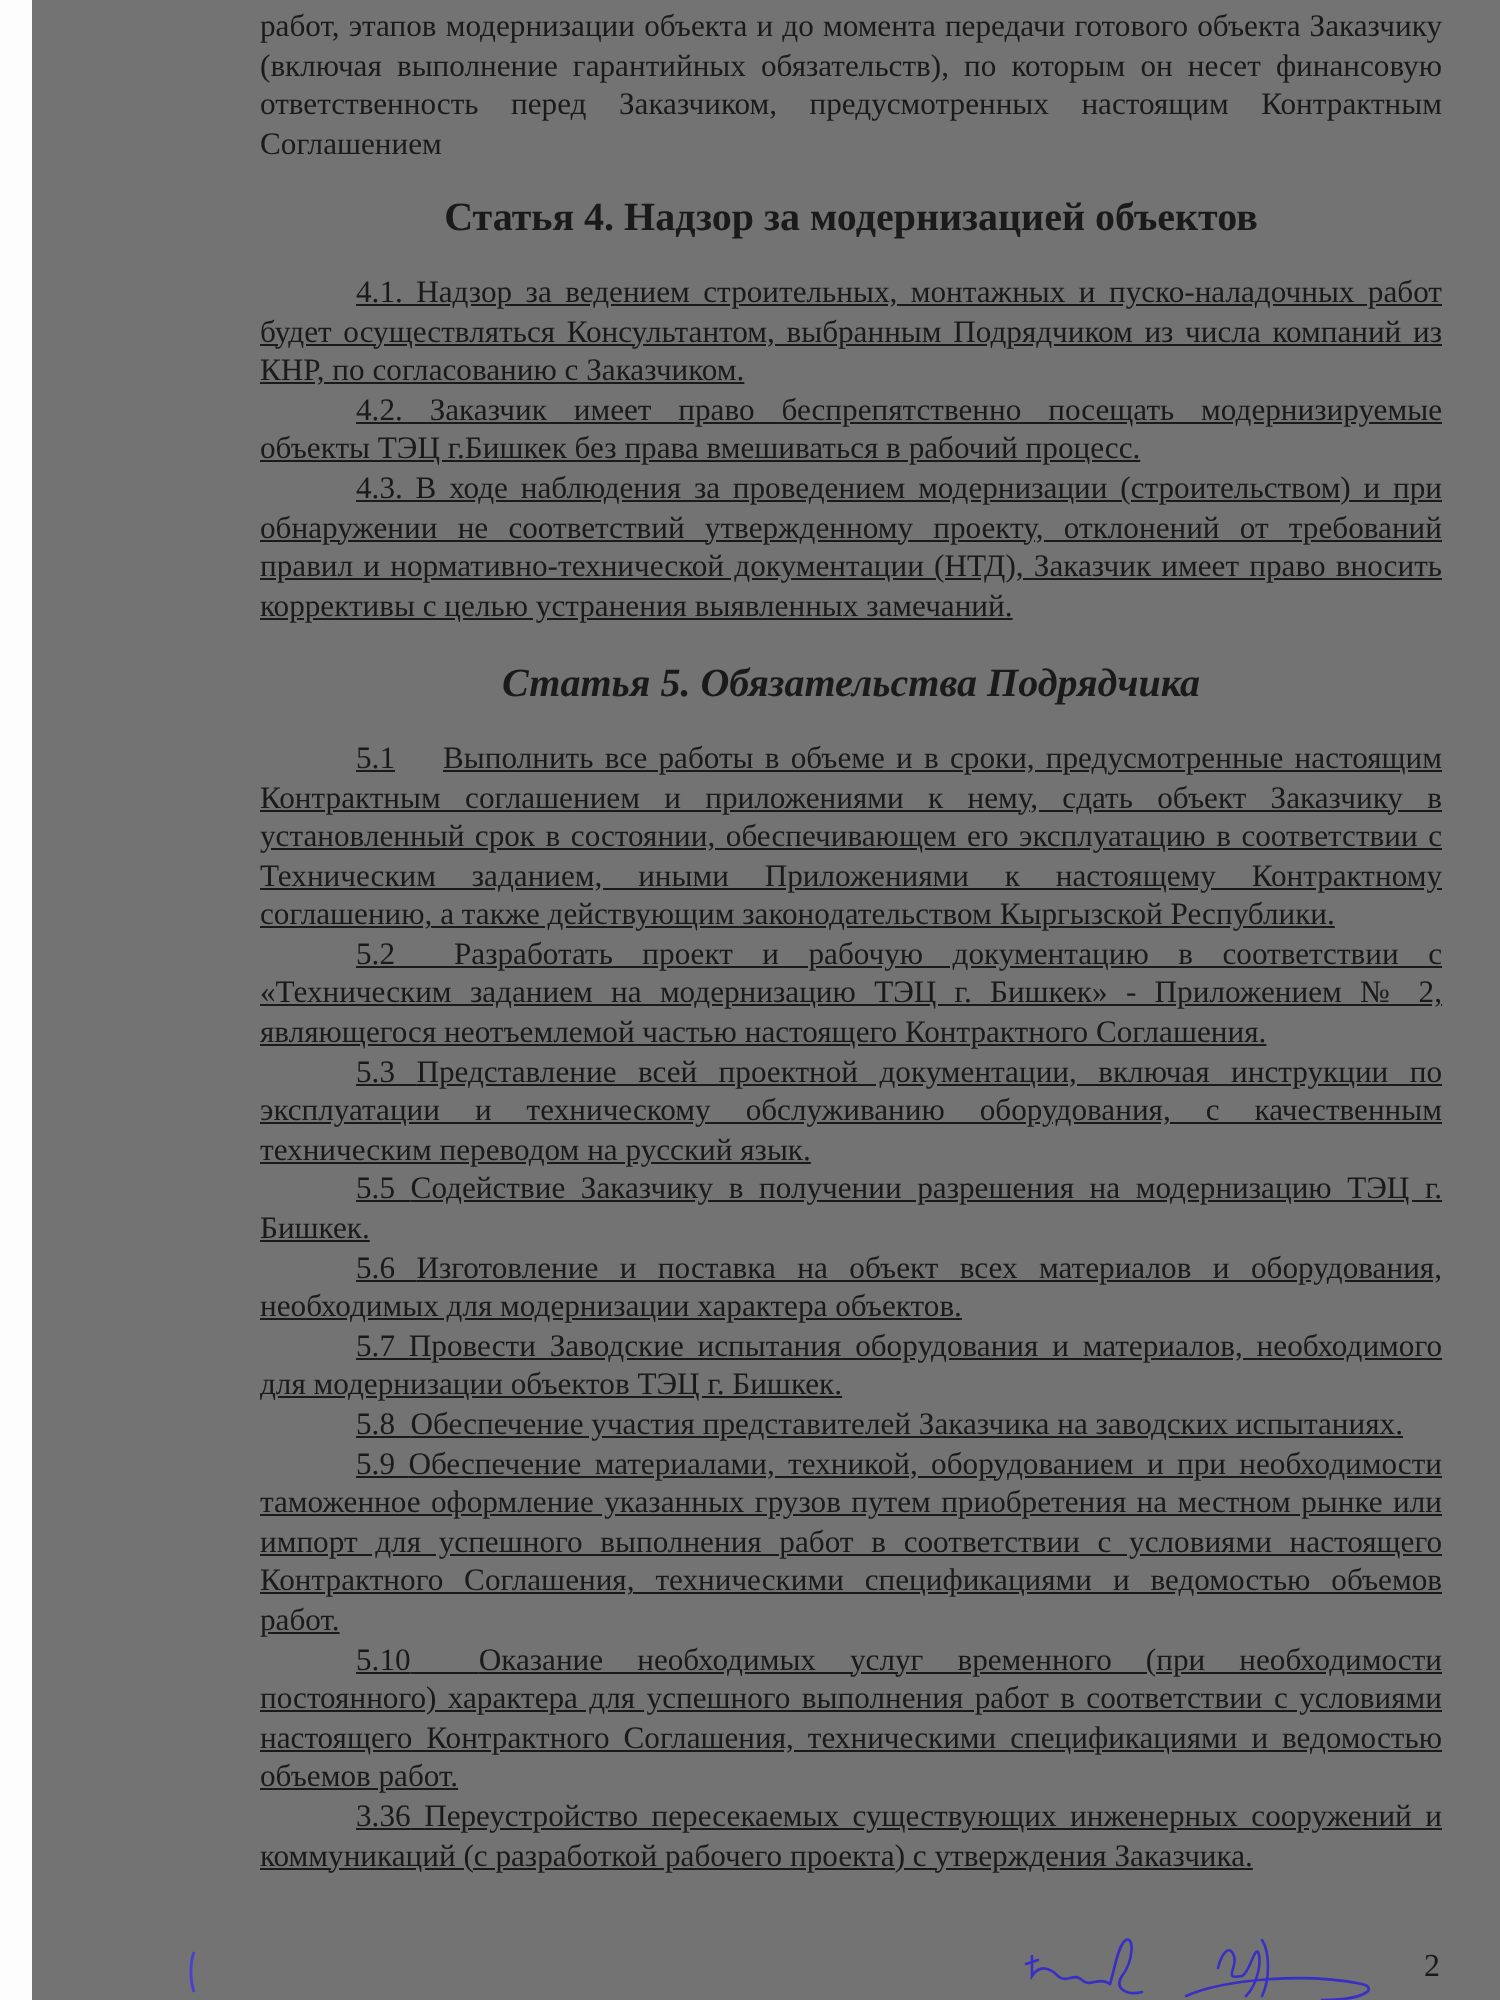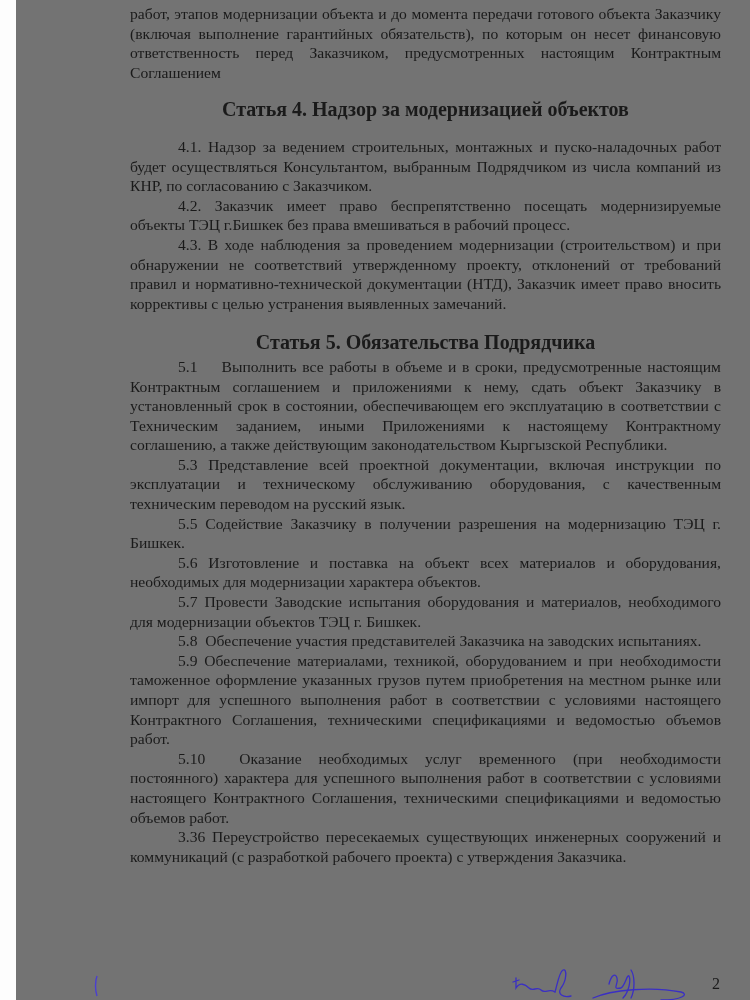--- a/index.html
+++ b/index.html
@@ -7,28 +7,28 @@
   .page {
     position: absolute; left: 16px; top: 0; width: 750px; height: 1000px;
     background: #737373;
     font-family: "Liberation Serif", "DejaVu Serif", serif;
     color: #1a1a1a;
     font-size: 15.6px;
     line-height: 19.6px;
   }
   .content { position: absolute; left: 114px; top: 4px; width: 591px; }
   p { margin: 0; text-align: justify; }
-  .para-indent { text-indent: 48px; }
+  .para-indent { text-indent: 48px; text-decoration: underline; }
   .first-block { margin-bottom: 0; }
   h2 {
     margin: 0; font-size: 20px; font-weight: bold; text-align: center;
     line-height: 19.6px;
   }
   .h-art4 { margin-top: 18px; margin-bottom: 17px; }
-  .h-art5 { margin-top: 20px; margin-bottom: 4px; }
+  .h-art5 { margin-top: 20px; margin-bottom: 17px; font-style: italic; }
   .num { display: inline; }
   .gap-wide { display: inline-block; width: 24px; }
   .left-mark {
     position: absolute; left: 78px; top: 975px; width: 6px; height: 22px;
   }
   .signature {
     position: absolute; left: 495px; top: 968px; width: 185px; height: 32px;
   }
   .page-number {
     position: absolute; left: 696px; top: 974px; font-size: 16px;
@@ -44,20 +44,21 @@
     <p class="first-block">работ,  этапов модернизации объекта и до момента передачи готового объекта Заказчику (включая выполнение гарантийных обязательств), по которым он несет финансовую ответственность перед Заказчиком, предусмотренных настоящим Контрактным Соглашением</p>
 
     <h2 class="h-art4">Статья 4. Надзор за модернизацией объектов</h2>
     <p class="para-indent">4.1. Надзор за ведением строительных, монтажных и пуско-наладочных работ будет осуществляться Консультантом, выбранным Подрядчиком из числа компаний из КНР, по согласованию с Заказчиком.</p>
     <p class="para-indent">4.2. Заказчик имеет право беспрепятственно посещать модернизируемые объекты ТЭЦ г.Бишкек без права вмешиваться в рабочий процесс.</p>
     <p class="para-indent">4.3. В ходе наблюдения за проведением модернизации (строительством) и при обнаружении не соответствий утвержденному проекту, отклонений от требований правил и нормативно-технической документации (НТД), Заказчик имеет право вносить коррективы с целью устранения выявленных замечаний.</p>
 
     <h2 class="h-art5">Статья 5. Обязательства Подрядчика</h2>
 
     <p class="para-indent"><span class="num">5.1</span><span class="gap-wide"></span><span>Выполнить все работы в объеме и в сроки, предусмотренные настоящим Контрактным соглашением и приложениями к нему, сдать объект Заказчику в установленный срок в состоянии, обеспечивающем его эксплуатацию в соответствии с Техническим заданием, иными Приложениями к настоящему Контрактному соглашению, а также действующим законодательством Кыргызской Республики.</span></p>
+    <p class="para-indent"><span class="num">5.2</span>&nbsp; <span>Разработать проект и рабочую документацию в соответствии с «Техническим заданием на модернизацию ТЭЦ г. Бишкек» - Приложением № 2, являющегося неотъемлемой частью настоящего Контрактного Соглашения.</span></p>
     <p class="para-indent"><span class="num">5.3</span> <span>Представление всей проектной документации, включая инструкции по эксплуатации и техническому обслуживанию оборудования, с качественным техническим переводом на русский язык.</span></p>
     <p class="para-indent"><span class="num">5.5</span> <span>Содействие Заказчику в получении разрешения на модернизацию ТЭЦ г. Бишкек.</span></p>
     <p class="para-indent"><span class="num">5.6</span> <span>Изготовление и поставка на объект всех материалов и оборудования, необходимых для модернизации характера объектов.</span></p>
     <p class="para-indent"><span class="num">5.7</span> <span>Провести Заводские испытания оборудования и материалов, необходимого для модернизации объектов ТЭЦ г. Бишкек.</span></p>
     <p class="para-indent"><span class="num">5.8</span>&nbsp; <span>Обеспечение участия представителей Заказчика на заводских испытаниях.</span></p>
     <p class="para-indent"><span class="num">5.9</span> <span>Обеспечение материалами, техникой, оборудованием и при необходимости таможенное оформление указанных грузов путем приобретения на местном рынке или импорт для успешного выполнения работ в соответствии с условиями настоящего Контрактного Соглашения, техническими спецификациями и ведомостью объемов работ.</span></p>
     <p class="para-indent"><span class="num">5.10</span>&nbsp; <span>Оказание необходимых услуг временного (при необходимости постоянного) характера для успешного выполнения работ в соответствии с условиями настоящего Контрактного Соглашения, техническими спецификациями и ведомостью объемов работ.</span></p>
     <p class="para-indent"><span class="num">3.36</span> <span>Переустройство пересекаемых существующих инженерных сооружений и коммуникаций (с разработкой рабочего проекта) с утверждения Заказчика.</span></p>
 
   </div>

